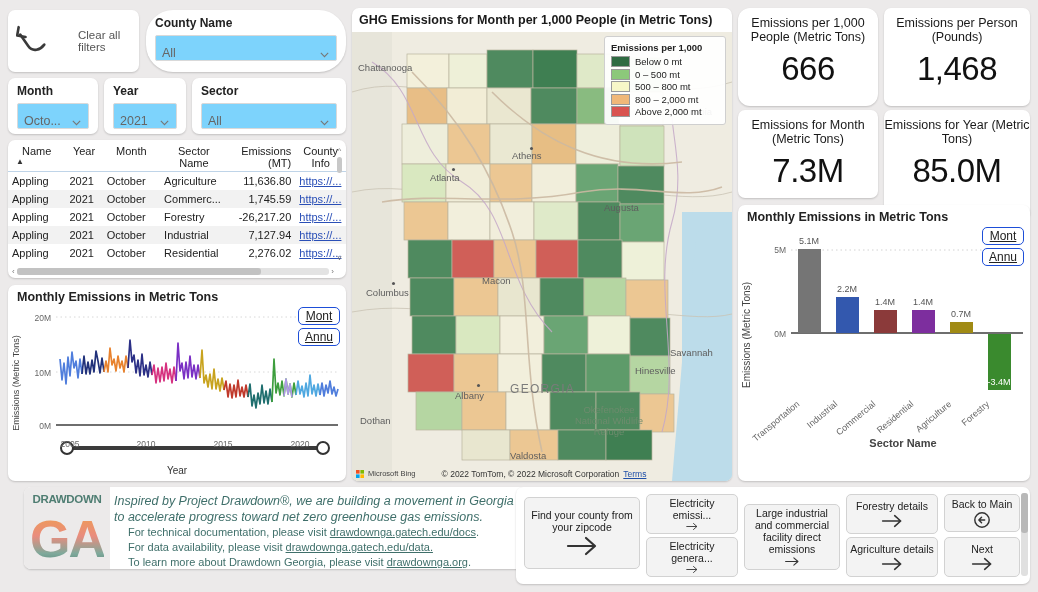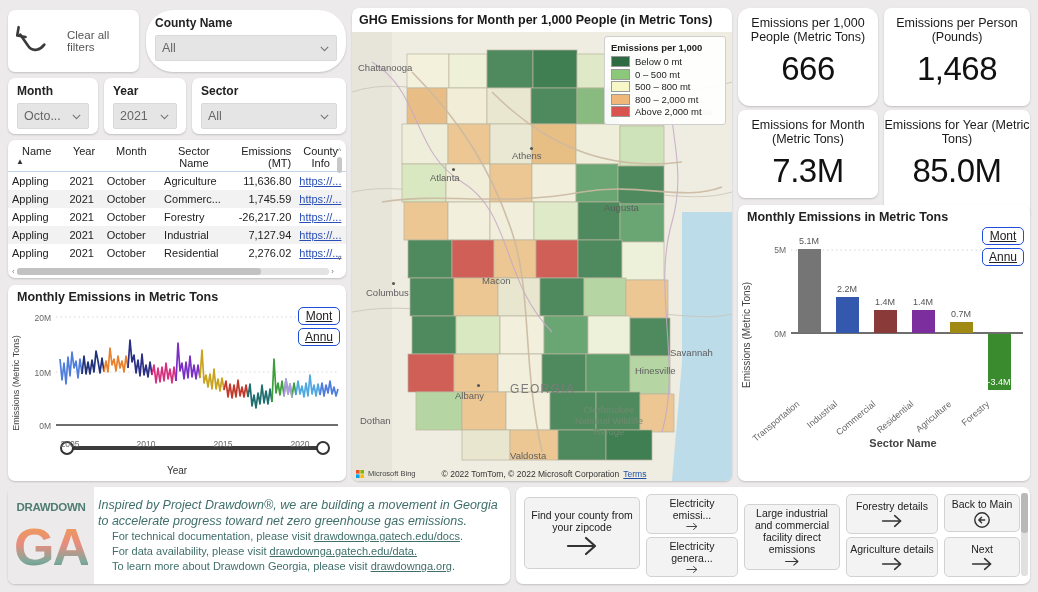--- a/index.html
+++ b/index.html
@@ -13,32 +13,32 @@
   .card {
     background: #fff;
     border-radius: 7px;
     box-shadow: 0 1px 2px rgba(0,0,0,.18);
     position: absolute;
   }
 
   
   #clear-filters {
     left: 8px; top: 10px; width: 131px; height: 62px;
-    display: flex; align-items: center; gap: 9px; padding: 0 8px;
+    display: flex; align-items: center; gap: 20px; padding: 0 8px;
     cursor: pointer;
   }
   #clear-filters .lbl { font-size: 11.5px; color: #555; }
   .undo-ico { flex: 0 0 auto; }
 
   .slicer { padding: 6px 9px; }
   .slicer .title { font-size: 12px; font-weight: bold; color: #222; margin-bottom: 5px; }
   .combo {
     border: 1px solid #d9d9d9; border-radius: 2px; height: 26px;
-    display: flex; align-items: center; padding: 0 6px;
-    font-size: 12.5px; color: #666; background: #e5e5e5; cursor: pointer;
+    display: flex; align-items: flex-end; padding: 0 6px;
+    font-size: 12.5px; color: #666; background: #7dd3fc; cursor: pointer;
   }
   .combo .val { flex: 1; overflow: hidden; white-space: nowrap; }
   .chev { width: 11px; height: 11px; flex: 0 0 auto; }
 
   #county-slicer { left: 146px; top: 10px; width: 200px; height: 62px; border-radius: 27px; }
   #month-slicer  { left: 8px;   top: 78px; width: 90px;  height: 56px; }
   #year-slicer   { left: 104px; top: 78px; width: 82px;  height: 56px; }
   #sector-slicer { left: 192px; top: 78px; width: 154px; height: 56px; }
 
   
@@ -116,21 +116,21 @@
   #kpi3 { left: 738px; top: 110px; width: 140px; height: 88px; }
   #kpi4 { left: 884px; top: 110px; width: 146px; height: 109px; }
 
   
   #bar-card { left: 738px; top: 205px; width: 292px; height: 276px; }
   .bar-lbl { font-size: 9px; fill: #555; }
   .bar-lbl-in { font-size: 9px; fill: #fff; }
   .cat-lbl { font-size: 9px; fill: #666; }
 
   
-  #footer-card { left: 8px; top: 487px; width: 502px; height: 97px; display: flex; align-items: center; }
+  #footer-card { left: 24px; top: 487px; width: 502px; height: 82px; display: flex; align-items: flex-start; }
   #logo-box { width: 86px; height: 100%; display: flex; align-items: center; justify-content: center; background: #eceaea; border-radius: 7px 0 0 7px; }
   #footer-text { flex: 1; padding: 6px 8px 6px 4px; }
   .f-lead { font-style: italic; font-size: 12.5px; color: #3f6f6a; line-height: 16px; }
   .f-line { font-size: 11px; color: #3f6f6a; line-height: 15px; margin-left: 14px; }
   .f-line a, .f-lead a { color: #3f6f6a; text-decoration: underline; }
 
   
   #nav-card { left: 516px; top: 487px; width: 514px; height: 97px; }
   .nav-btn {
     position: absolute; background: #f3f3f3; border: 1px solid #d2d2d2; border-radius: 5px;

